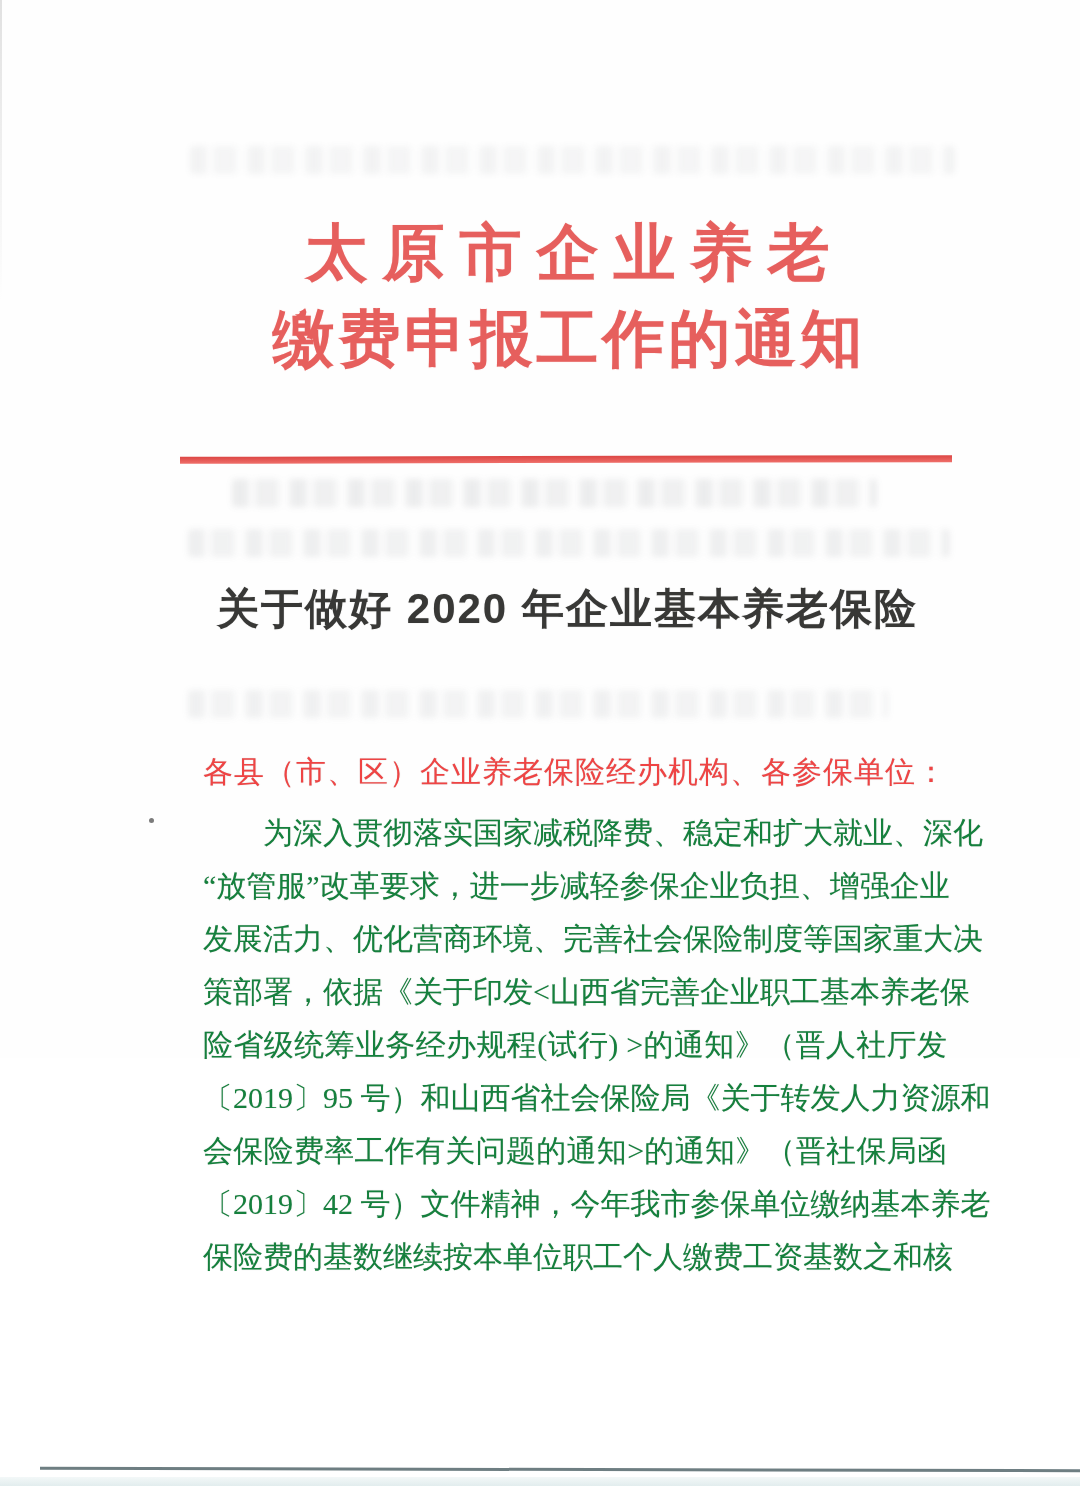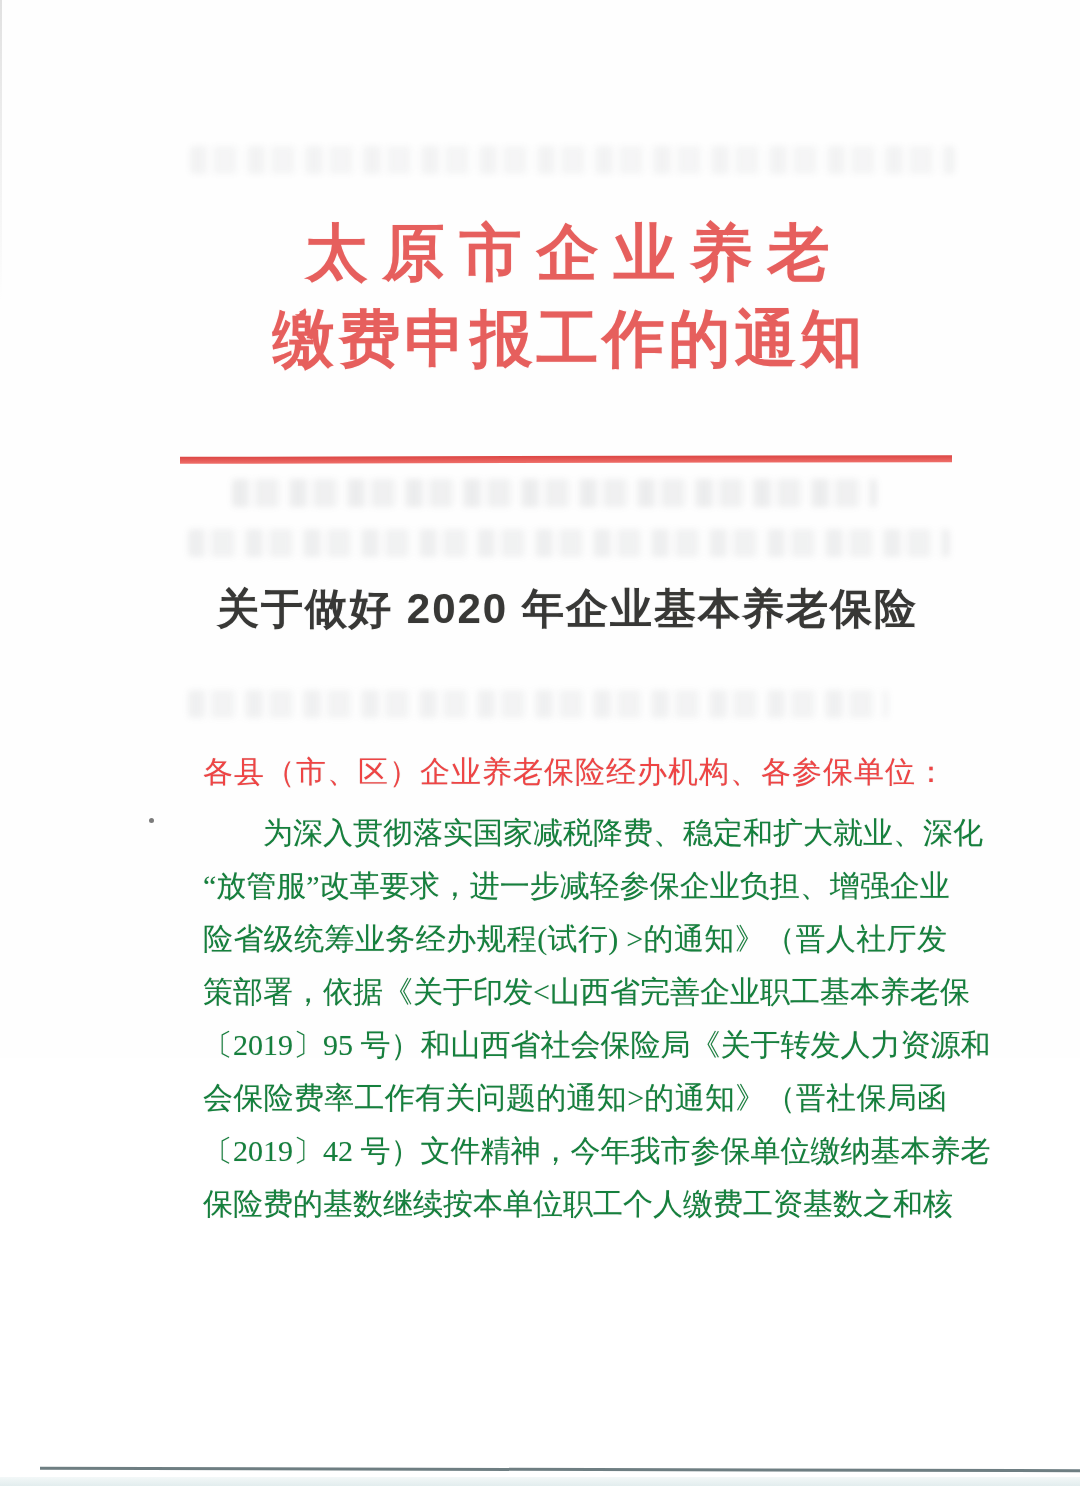--- a/index.html
+++ b/index.html
@@ -153,22 +153,23 @@
     <div class="red-rule"></div>
 
     <div class="doc-title title-line-1">关于做好 2020 年企业基本养老保险</div>
 
 
     <div class="salutation">各县（市、区）企业养老保险经办机构、各参保单位：</div>
 
     <div class="body-block">
       <div class="body-line indent">为深入贯彻落实国家减税降费、稳定和扩大就业、深化</div>
       <div class="body-line">“放管服”改革要求，进一步减轻参保企业负担、增强企业</div>
+      <div class="body-line">发展活力、优化营商环境、完善社会保险制度等国家重大决</div>
+      <div class="body-line">策部署，依据《关于印发&lt;山西省完善企业职工基本养老保</div>
       <div class="body-line">险省级统筹业务经办规程(试行) &gt;的通知》（晋人社厅发</div>
-      <div class="body-line">策部署，依据《关于印发&lt;山西省完善企业职工基本养老保</div>
       <div class="body-line">〔2019〕95 号）和山西省社会保险局《关于转发人力资源和</div>
       <div class="body-line">会保险费率工作有关问题的通知&gt;的通知》（晋社保局函</div>
       <div class="body-line">〔2019〕42 号）文件精神，今年我市参保单位缴纳基本养老</div>
       <div class="body-line">保险费的基数继续按本单位职工个人缴费工资基数之和核</div>
     </div>
 
   </div>
 
   <div class="ink-dot"></div>
 

